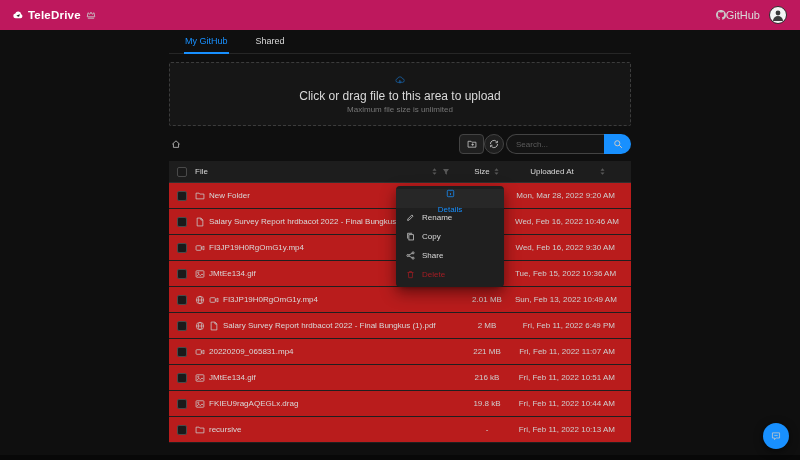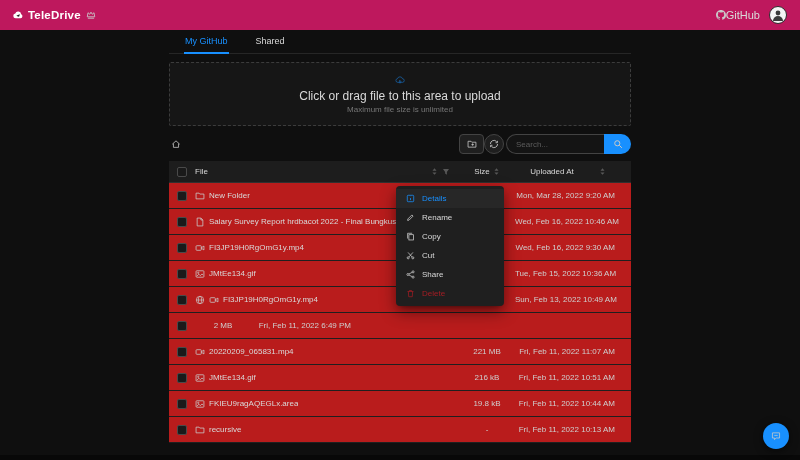--- a/index.html
+++ b/index.html
@@ -65,21 +65,21 @@
   .funnel { display:inline-flex; color:#585858; cursor:pointer; }
   .funnel svg { width:8px; height:8px; display:block; }
   .head-center { display:flex; align-items:center; justify-content:center; gap:3px; }
   .col-size.head-center { color:#d9d9d9; }
   .col-date.head-center { padding-right:10px; justify-content:center; color:#d9d9d9; }
   
   .ctx { position:absolute; left:396px; top:186px; width:108px; background:#1f1f1f; border-radius:4px;
          padding:3px 0; box-shadow:0 3px 6px -4px rgba(0,0,0,.6), 0 6px 16px 0 rgba(0,0,0,.45); z-index:10; }
   .ctx-item { display:flex; align-items:center; gap:7px; height:19px; padding:0 10px; font-size:8px;
               color:#d9d9d9; cursor:pointer; }
-  .ctx-item.active { background:#272727; }
+  .ctx-item.active { background:#272727;flex-direction:column; }
   .ctx-item .icon svg { width:9px; height:9px; }
   .ctx-item .icon { color:inherit; }
   
   .fab { position:absolute; right:11px; bottom:11px; width:26px; height:26px; border-radius:50%;
          background:#1890ff; display:flex; align-items:center; justify-content:center; color:#fff;
          box-shadow:0 2px 8px rgba(0,0,0,.55); cursor:pointer; z-index:11; }
   .bottom-strip { position:absolute; left:0; bottom:0; width:800px; height:5px; background:#080808; }
 </style>
 </head>
 <body>
@@ -298,20 +298,36 @@
             </span>
             <span class="fname">FI3JP19H0RgOmG1y.mp4</span>
           </div>
           <div class="col-size">2.01 MB</div>
           <div class="col-date">Sun, Feb 13, 2022 10:49 AM</div>
         </div>
         <div class="trow">
           <div class="col-check">
             <span class="checkbox"></span>
           </div>
+          <div class="col-file">
+            <span class="icon">
+              <svg viewBox="0 0 14 14" fill="none" stroke="currentColor" stroke-width="1">
+                <circle cx="7" cy="7" r="5.2"></circle>
+                <ellipse cx="7" cy="7" rx="2.3" ry="5.2"></ellipse>
+                <path d="M1.8 7h10.4"></path>
+              </svg>
+            </span>
+            <span class="icon">
+              <svg viewBox="0 0 14 14" fill="none" stroke="currentColor" stroke-width="1.1">
+                <path d="M3 1.5h5.3L11 4.2v8.3H3z"></path>
+                <path d="M8.3 1.5v2.7H11"></path>
+              </svg>
+            </span>
+            <span class="fname">Salary Survey Report hrdbacot 2022 - Final Bungkus (1).pdf</span>
+          </div>
           <div class="col-size">2 MB</div>
           <div class="col-date">Fri, Feb 11, 2022 6:49 PM</div>
         </div>
         <div class="trow">
           <div class="col-check">
             <span class="checkbox"></span>
           </div>
           <div class="col-file">
             <span class="icon">
               <svg viewBox="0 0 14 14" fill="none" stroke="currentColor" stroke-width="1.1">
@@ -346,21 +362,21 @@
             <span class="checkbox"></span>
           </div>
           <div class="col-file">
             <span class="icon">
               <svg viewBox="0 0 14 14" fill="none" stroke="currentColor" stroke-width="1.1">
                 <rect x="1.5" y="2.5" width="11" height="9" rx="1"></rect>
                 <circle cx="4.6" cy="5.4" r=".9"></circle>
                 <path d="M2.5 10.2l2.9-2.9 2 2 2.4-2.4 1.7 1.7"></path>
               </svg>
             </span>
-            <span class="fname">FKIEU9ragAQEGLx.area</span>
+            <span class="fname">FKIEU9ragAQEGLx.drag</span>
           </div>
           <div class="col-size">19.8 kB</div>
           <div class="col-date">Fri, Feb 11, 2022 10:44 AM</div>
         </div>
         <div class="trow">
           <div class="col-check">
             <span class="checkbox"></span>
           </div>
           <div class="col-file">
             <span class="icon">
@@ -396,30 +412,20 @@
       <span class="ctx-label">Rename</span>
     </div>
     <div class="ctx-item">
       <span class="icon">
         <svg viewBox="0 0 14 14" fill="none" stroke="currentColor" stroke-width="1.1">
           <rect x="4.5" y="4.2" width="7" height="8.2"></rect>
           <path d="M9.6 2h-7.1v8.2"></path>
         </svg>
       </span>
       <span class="ctx-label">Copy</span>
-    </div>
-    <div class="ctx-item">
-      <span class="icon">
-        <svg viewBox="0 0 14 14" fill="none" stroke="currentColor" stroke-width="1.1">
-          <circle cx="3.4" cy="10.6" r="1.6"></circle>
-          <circle cx="10.6" cy="10.6" r="1.6"></circle>
-          <path d="M4.5 9.4L10.8 2.2M9.5 9.4L3.2 2.2"></path>
-        </svg>
-      </span>
-      <span class="ctx-label">Cut</span>
     </div>
     <div class="ctx-item">
       <span class="icon">
         <svg viewBox="0 0 14 14" fill="none" stroke="currentColor" stroke-width="1.1">
           <circle cx="11" cy="2.9" r="1.6"></circle>
           <circle cx="3" cy="7" r="1.6"></circle>
           <circle cx="11" cy="11.1" r="1.6"></circle>
           <path d="M4.5 6.2l5-2.5M4.5 7.8l5 2.5"></path>
         </svg>
       </span>

